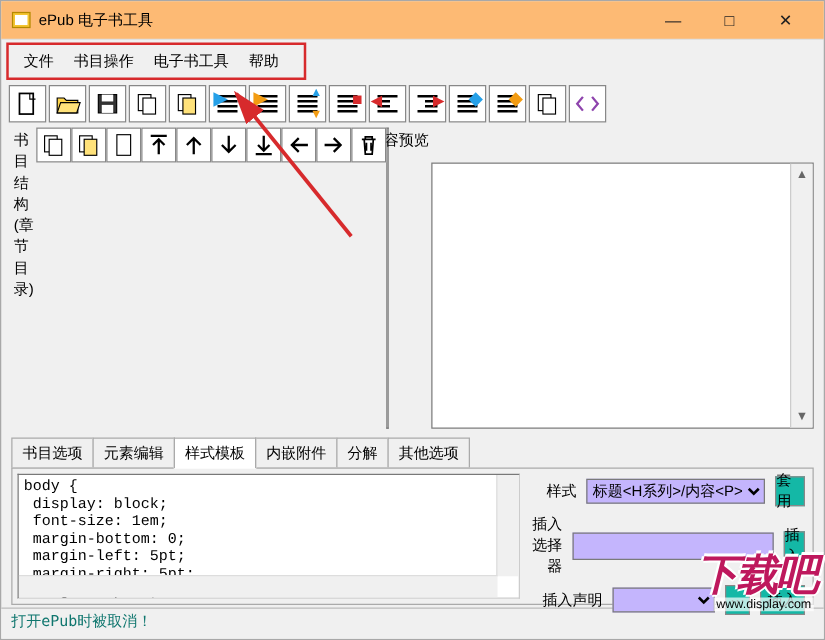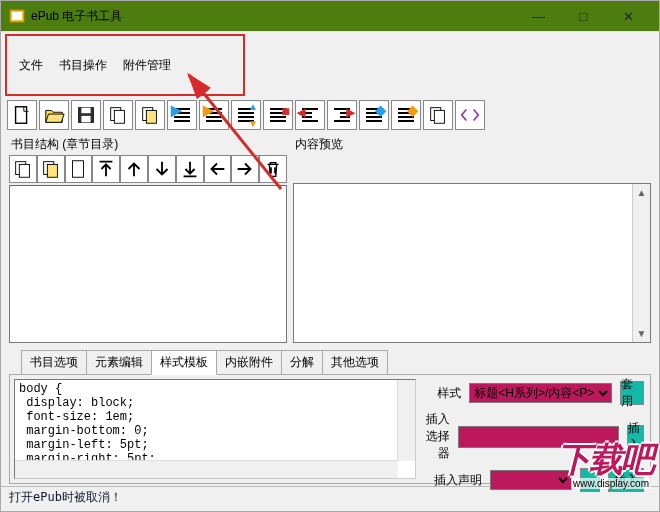--- a/index.html
+++ b/index.html
@@ -1,53 +1,53 @@
 <!DOCTYPE html>
 <html><head>
 <meta charset="utf-8">
 <style>
 html,body{margin:0;padding:0;font-family:"Microsoft YaHei","SimSun",Arial,sans-serif;font-size:12px;background:#f0f0f0;overflow:hidden}
 .window{width:660px;height:512px;background:#f0f0f0;border:1px solid #a8a8a8;box-sizing:border-box;position:relative;display:flex;flex-direction:column}
-.titlebar{height:30px;background:#4d7c0f;display:flex;align-items:center;padding:0 8px;border-bottom:1px solid #e0e0e0}
+.titlebar{height:30px;background:#fdba74;display:flex;align-items:center;padding:0 8px;border-bottom:1px solid #e0e0e0}
 .titlebar-icon{width:16px;height:16px;margin-right:6px;display:inline-flex;align-items:center;justify-content:center}
 .titlebar-title{flex:1;font-size:12px;color:#000}
 .title-btn{width:45px;height:29px;display:flex;align-items:center;justify-content:center;color:#222;font-size:13px}
-.menubar{height:22px;display:flex;align-items:center;padding:18px 4px;border:2px solid #d72a2c;margin:2px 4px 0 4px;width:228px}
+.menubar{height:22px;display:flex;align-items:center;padding:2px 4px;border:2px solid #d72a2c;margin:2px 4px 0 4px;width:228px}
 .menu-item{padding:2px 8px;font-size:12px;cursor:default}
 .toolbar{display:flex;align-items:center;gap:2px;padding:4px 6px}
 .tbtn{width:28px;height:28px;border:1px solid #888;background:#fff;display:flex;align-items:center;justify-content:center;position:relative}
 .tbtn svg{width:22px;height:22px}
 .tbtn .lines{display:flex;flex-direction:column;gap:2px;width:16px}
 .tbtn .lines span{height:2px;background:#000}
 .tbtn .accent{position:absolute;font-size:14px;font-weight:bold}
 .midrow{display:flex;gap:6px;padding:0 8px;flex:1;min-height:0}
-.panel{display:flex;flex-direction:column;min-width:0}
+.panel{display:flex;flex-direction:row;min-width:0}
 .panel.left{width:278px}
 .panel.right{flex:1}
 .panel-label{font-size:12px;padding:2px 2px}
 .panel-tools{display:flex;gap:0;padding:0 0 2px 0}
 .panel-tools .tbtn{width:26px;height:26px}
 .panel-body{flex:1;background:#fff;border:1px solid #7a7a7a;border-top-color:#666}
 .preview-body{flex:1;background:#fff;border:1px solid #7a7a7a;margin-top:0}
 .preview-with-scroll{position:relative}
 .preview-scroll{position:absolute;right:0;top:0;bottom:0;width:17px;background:#f0f0f0;border-left:1px solid #ccc;display:flex;flex-direction:column;align-items:center;justify-content:space-between}
 .scroll-arrow{width:15px;height:17px;display:flex;align-items:center;justify-content:center;font-size:10px;color:#666}
-.bottom-tabs{display:flex;margin:6px 8px 0 20px;position:relative;top:1px}
+.bottom-tabs{display:flex;margin:6px 8px 0 8px;position:relative;top:1px}
 .tab{padding:3px 8px;font-size:12px;border:1px solid #aaa;background:#f0f0f0;margin-right:-1px;cursor:default;position:relative}
 .tab.active{background:#fff;border-bottom:1px solid #fff;z-index:2}
 .bottom-panel{margin:0 8px 2px 8px;border:1px solid #aaa;background:#f0f0f0;height:108px;display:flex;position:relative}
 .code-area{flex:1;background:#fff;border:1px inset #ccc;margin:4px 0 4px 4px;font-family:"Courier New",monospace;font-size:12px;padding:2px 4px;white-space:pre;overflow:hidden;position:relative}
 .code-scroll{position:absolute;right:0;top:0;bottom:17px;width:17px;background:#f0f0f0;border-left:1px solid #ddd}
 .code-scroll-h{position:absolute;left:0;right:17px;bottom:0;height:17px;background:#f0f0f0;border-top:1px solid #ddd}
 .right-controls{width:220px;padding:6px 6px 0 8px;display:flex;flex-direction:column;gap:6px}
 .ctrl-row{display:flex;align-items:center;gap:8px;font-size:12px}
 .ctrl-row label{width:58px;text-align:right}
-.ctrl-input{flex:1;height:20px;border:1px solid #7a7a7a;background:#be185d;font-size:12px;padding:0 2px}
+.ctrl-input{flex:1;height:20px;border:1px solid #7a7a7a;background:#c4b5fd;font-size:12px;padding:0 2px}
 .ctrl-btn{width:34px;height:22px;border:1px solid #888;background:#14b8a6;font-size:12px;display:flex;align-items:center;justify-content:center}
-.statusbar{height:20px;border-top:1px solid #bbb;background:#f0f0f0;padding:2px 8px;font-size:12px;font-family:"SimSun",monospace;color:#0f172a}
+.statusbar{height:20px;border-top:1px solid #bbb;background:#f0f0f0;padding:2px 8px;font-size:12px;font-family:"SimSun",monospace;color:#0f766e}
 .arrow-annot{position:absolute;left:170px;top:68px;pointer-events:none;z-index:10}
 .overlay-logo{position:absolute;right:6px;bottom:28px;font-size:34px;font-weight:900;color:#be185d;letter-spacing:-2px;z-index:20;font-style:italic;text-shadow:2px 0 #fff,-2px 0 #fff,0 2px #fff,0 -2px #fff}
 .overlay-sub{position:absolute;right:8px;bottom:22px;font-size:10px;color:#000;z-index:20;background:rgba(255,255,255,0.7);padding:0 2px}
 select.ctrl-input{padding:0}
 </style>
 </head>
 <body>
 
 <div class="window">
 
@@ -60,21 +60,22 @@
     </span>
     <span class="titlebar-title">ePub 电子书工具</span>
     <div class="title-btn">—</div>
     <div class="title-btn">□</div>
     <div class="title-btn close">✕</div>
   </div>
 
   <div class="menubar">
     <div class="menu-item">文件</div>
     <div class="menu-item">书目操作</div>
-    <div class="menu-item">附件管理</div>
+    <div class="menu-item">电子书工具</div>
+    <div class="menu-item">帮助</div>
   </div>
 
   <div class="toolbar">
     <div class="tbtn">
         <svg viewBox="0 0 24 24">
           <rect x="5" y="3" width="12" height="18" fill="#fff" stroke="#000" stroke-width="1.5"></rect>
           <path d="M14 3v5h5" fill="none" stroke="#000"></path>
         </svg>
       </div>
     <div class="tbtn">

